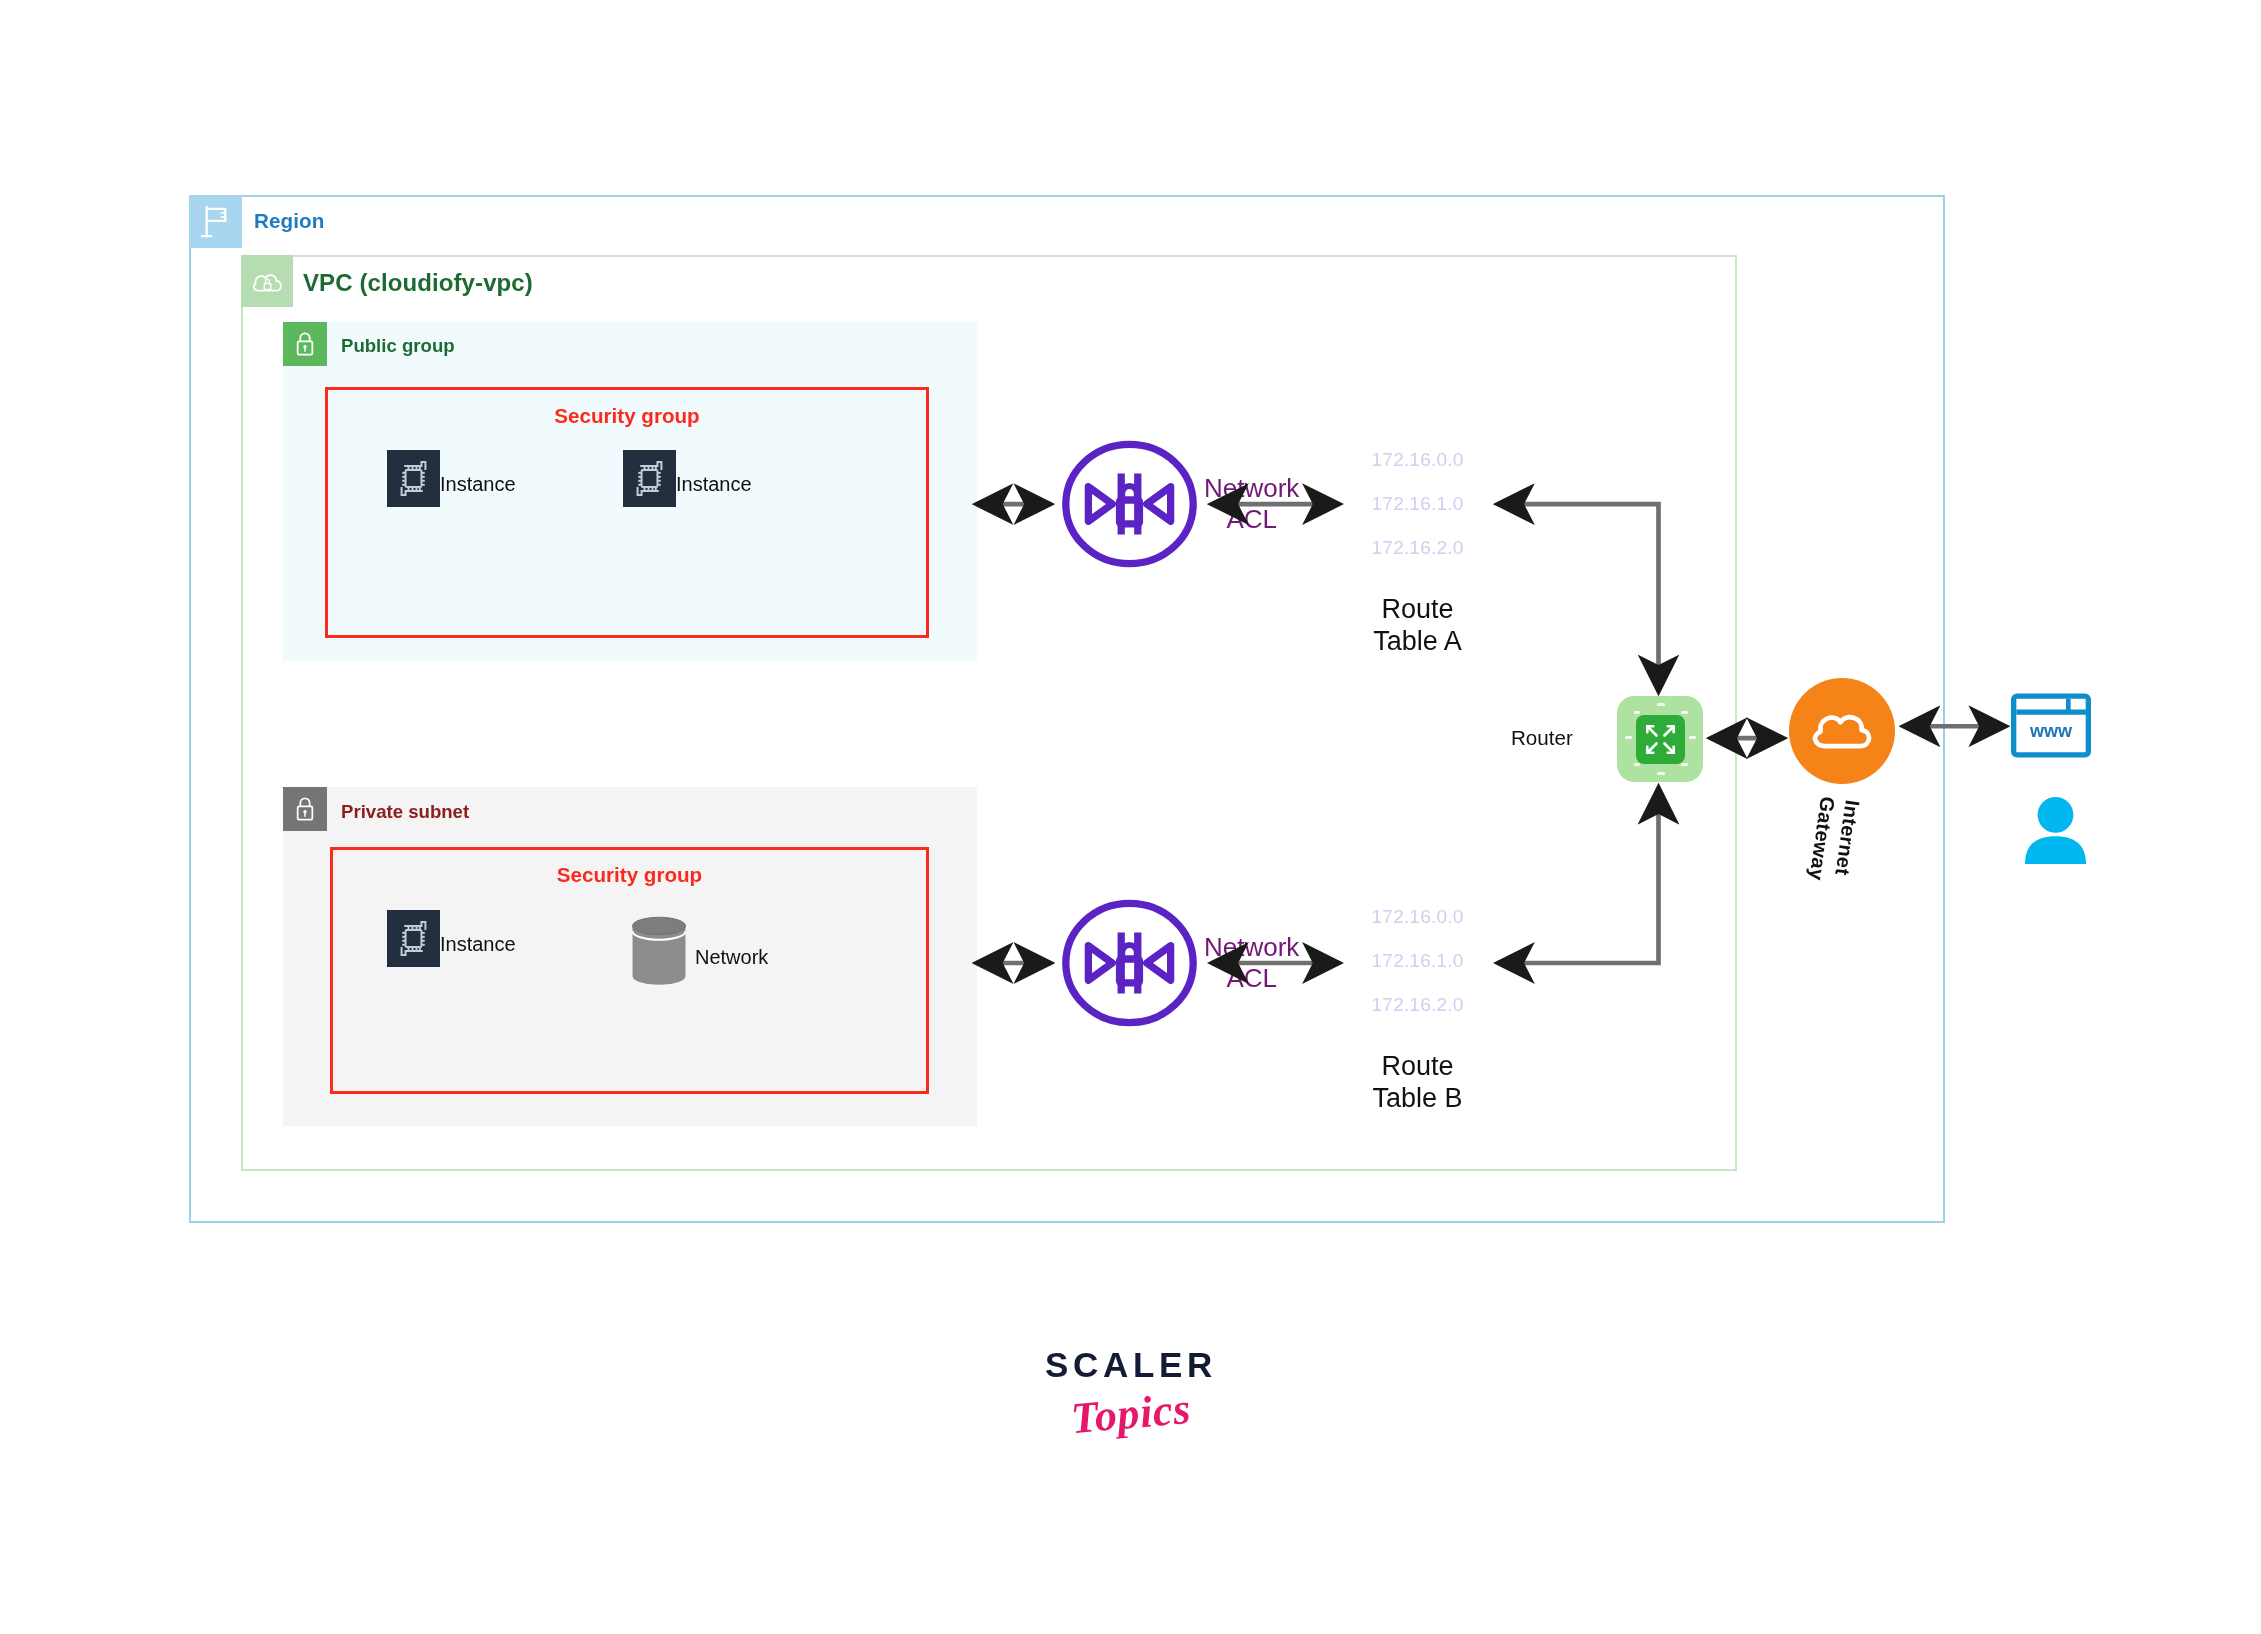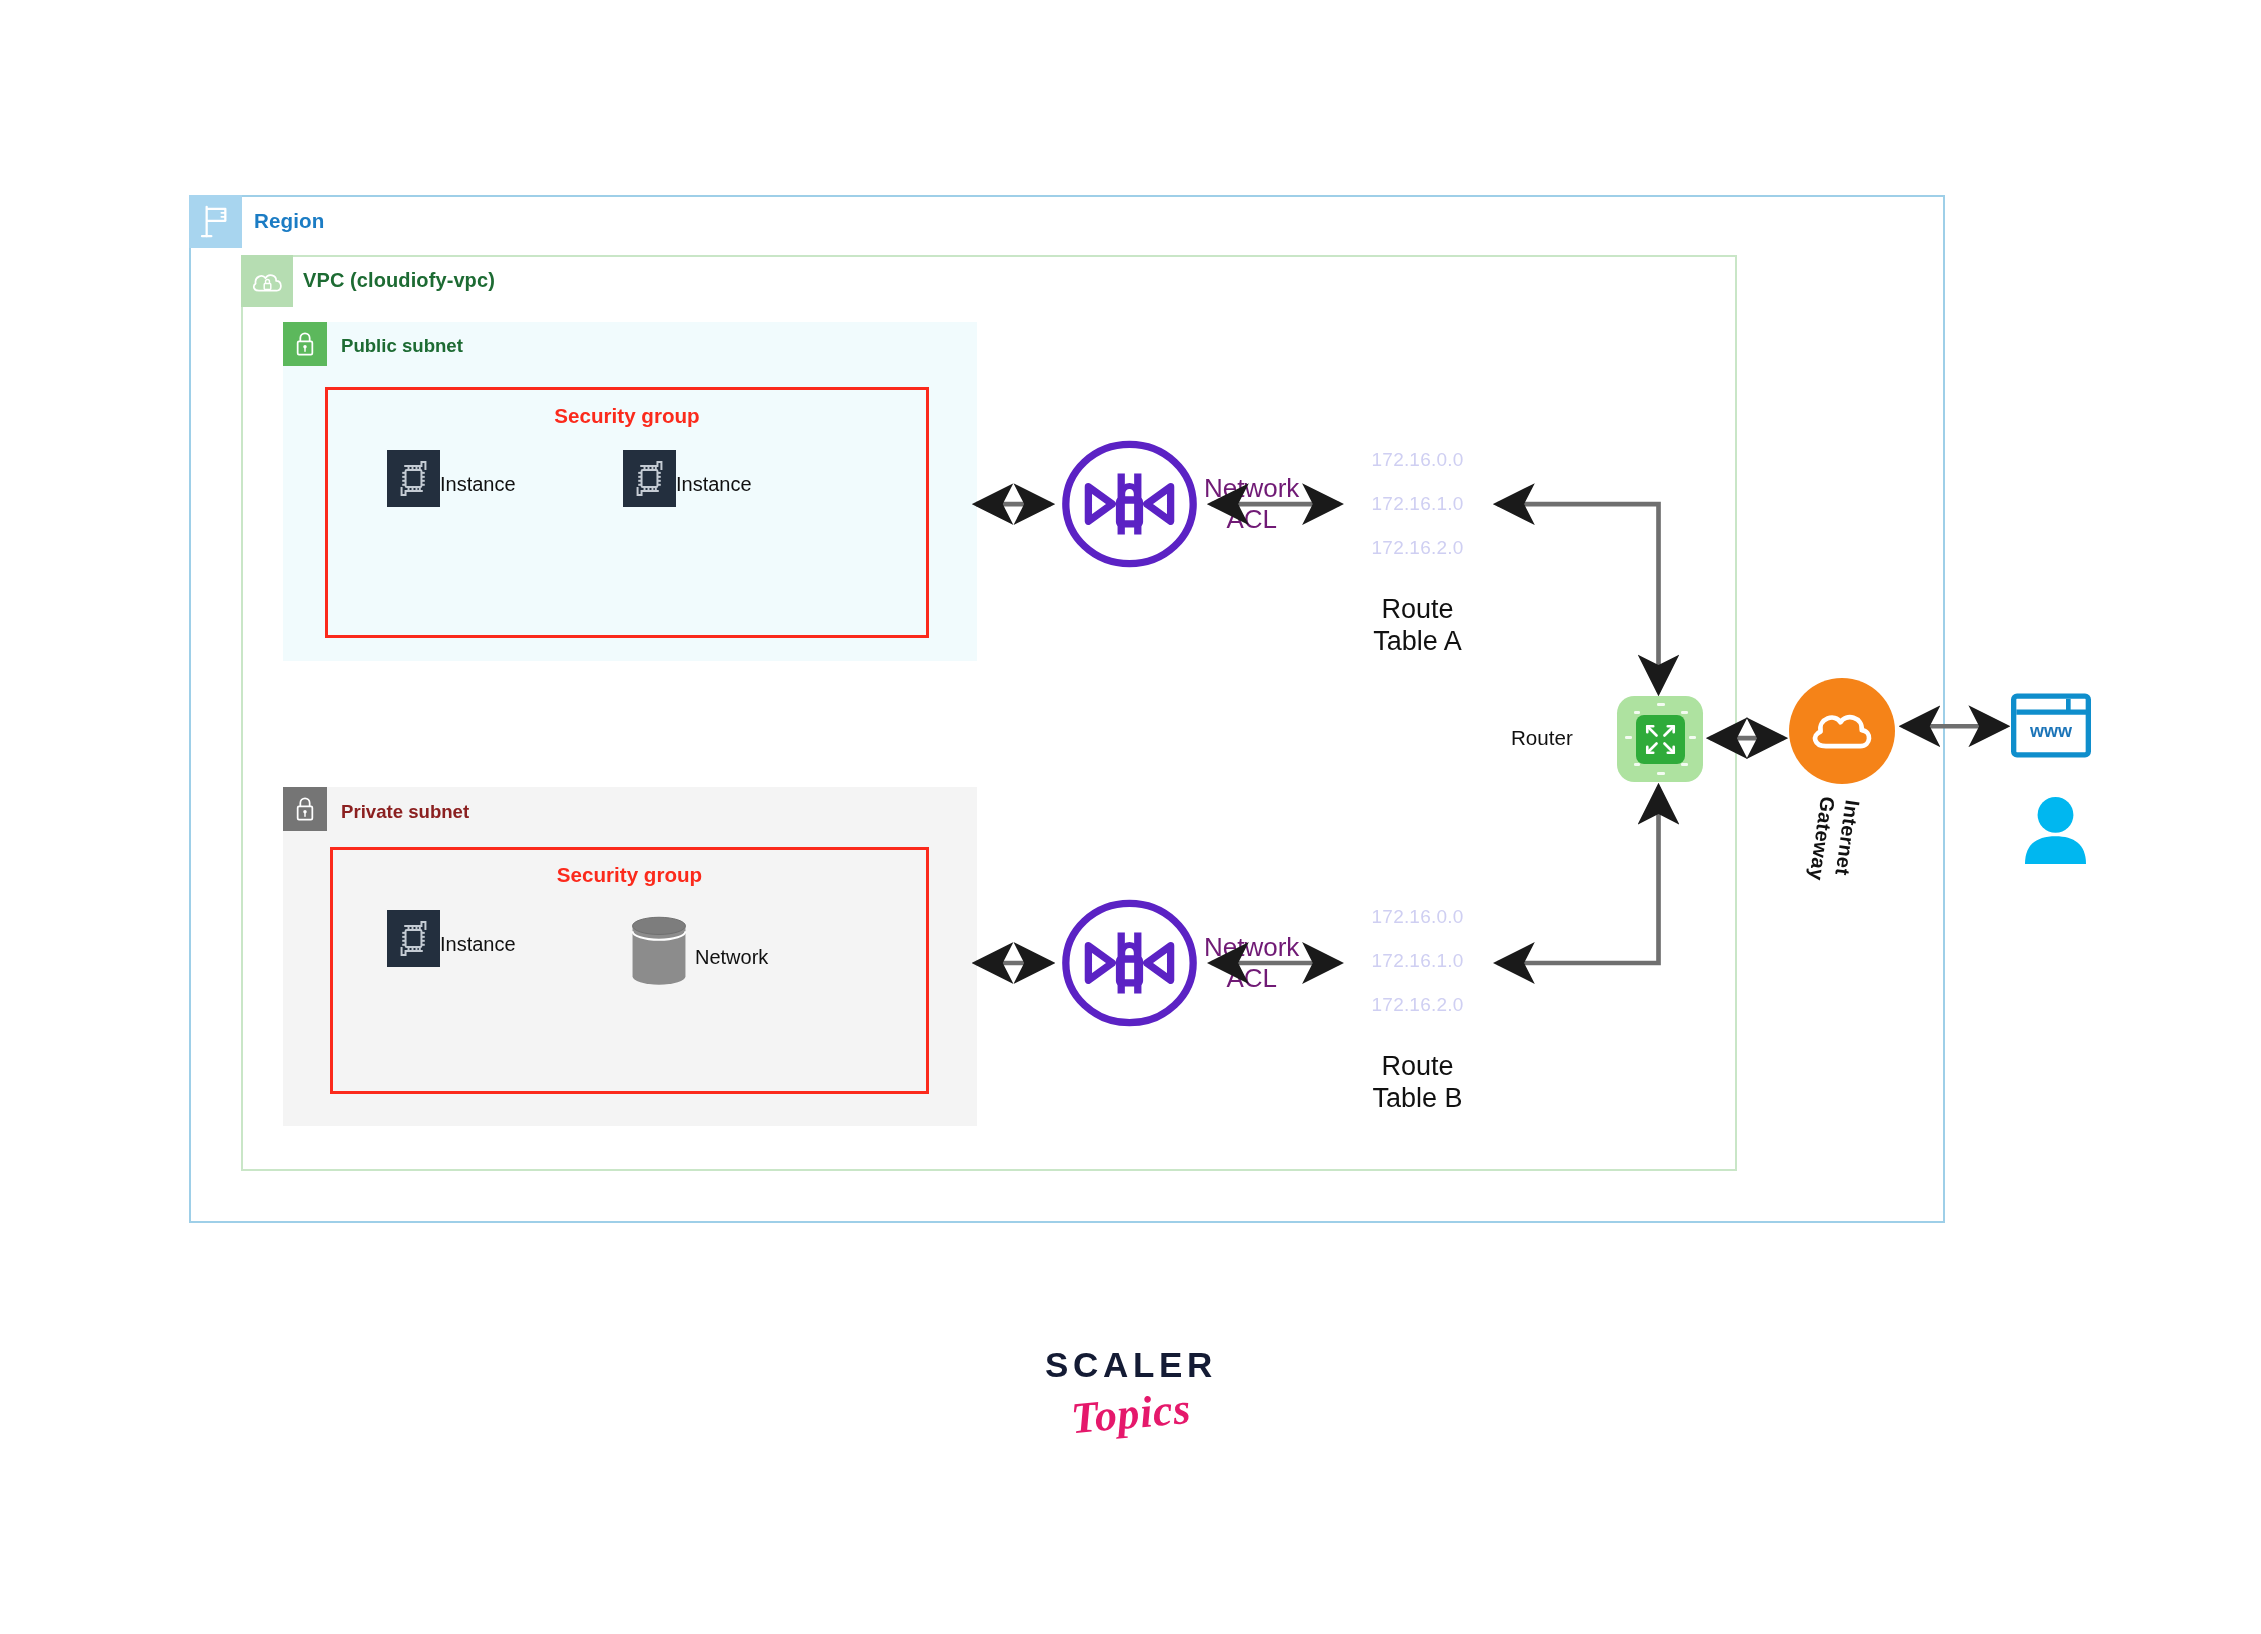--- a/index.html
+++ b/index.html
@@ -27,21 +27,21 @@
   
   #vpc-frame{
     left:241px;top:255px;width:1496px;height:916px;
     border:2px solid #c9e6c7;background:#ffffff;box-sizing:border-box;
   }
   #vpc-badge{
     left:241px;top:255px;width:52px;height:52px;
     background:#b6ddb2;display:flex;align-items:center;justify-content:center;
   }
   #vpc-label{
-    left:303px;top:269px;font-size:20px;font-weight:bold;color:#1d6b33;
+    left:303px;top:269px;font-size:24px;font-weight:bold;color:#1d6b33;
     letter-spacing:0.1px;
   }
 
   
   #public-subnet{
     left:283px;top:322px;width:694px;height:339px;
     background:#f1fbfd;
   }
   #public-subnet-badge{
     left:283px;top:322px;width:44px;height:44px;background:#5cb85c;
@@ -186,21 +186,21 @@
 
 <div class="abs" id="public-subnet"></div>
 <div class="abs" id="public-subnet-badge">
   <svg width="24" height="28" viewBox="0 0 36 42" aria-hidden="true">
     <rect x="7" y="17" width="22" height="20" rx="2" fill="none" stroke="#ffffff" stroke-width="2.6"></rect>
     <path d="M11 17 v-5 a7 7 0 0 1 14 0 v5" fill="none" stroke="#ffffff" stroke-width="2.6"></path>
     <circle cx="18" cy="25" r="2.6" fill="#ffffff"></circle>
     <path d="M18 27 v5" stroke="#ffffff" stroke-width="2.2" stroke-linecap="round"></path>
   </svg>
 </div>
-<div class="abs" id="public-subnet-label">Public subnet</div>
+<div class="abs" id="public-subnet-label">Public group</div>
 
 <div class="abs secgroup" id="sg-public"></div>
 <div class="abs sg-title" id="sg-public-title">Security group</div>
 
 <div class="abs node" id="inst-pub-1">
   <span class="ec2-icon">
     <svg width="53" height="57" viewBox="0 0 80 86" aria-hidden="true">
       <rect x="0" y="0" width="80" height="86" fill="#232f3e"></rect>
       <g stroke="#c5ccd4" stroke-width="3" fill="none">
         <path d="M26 24 H52 V18 H58 V30"></path>

